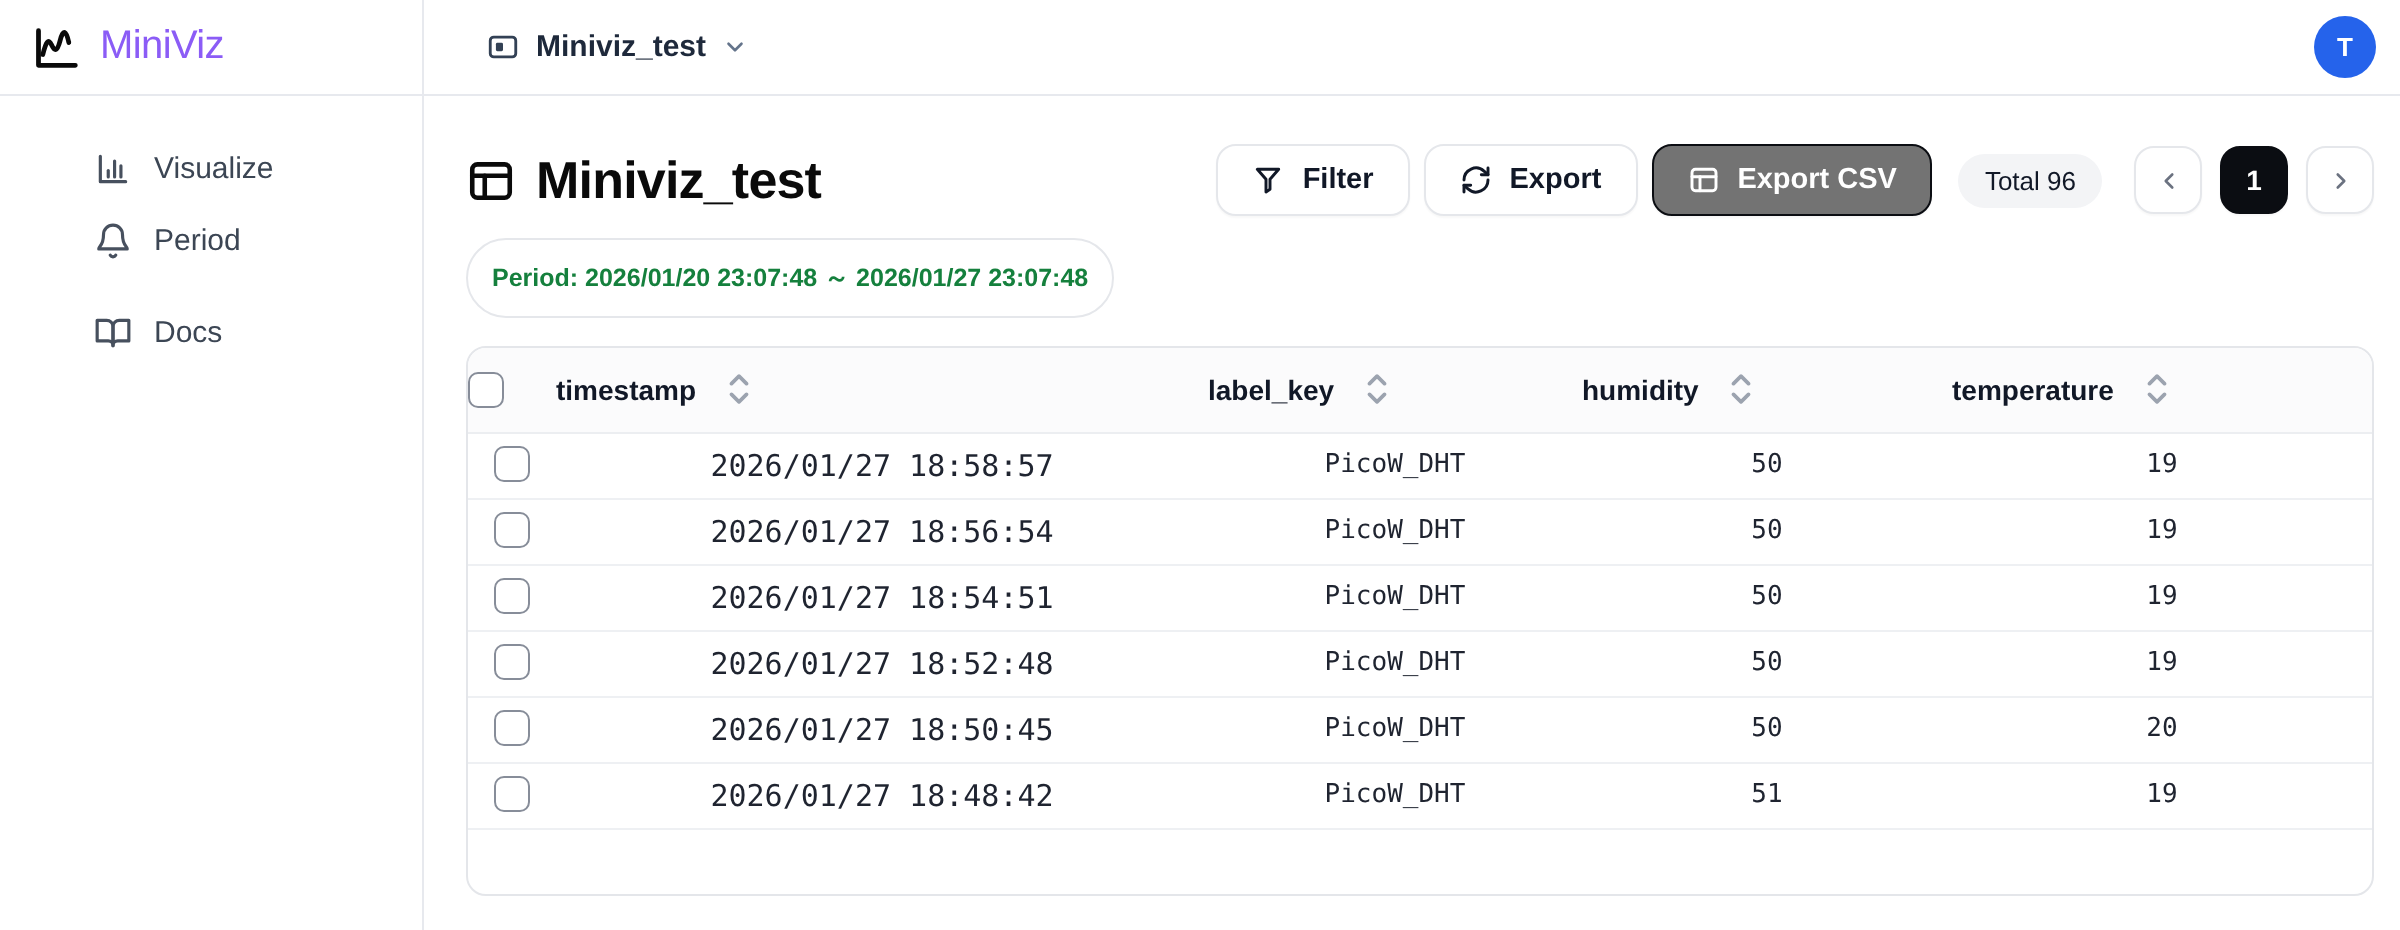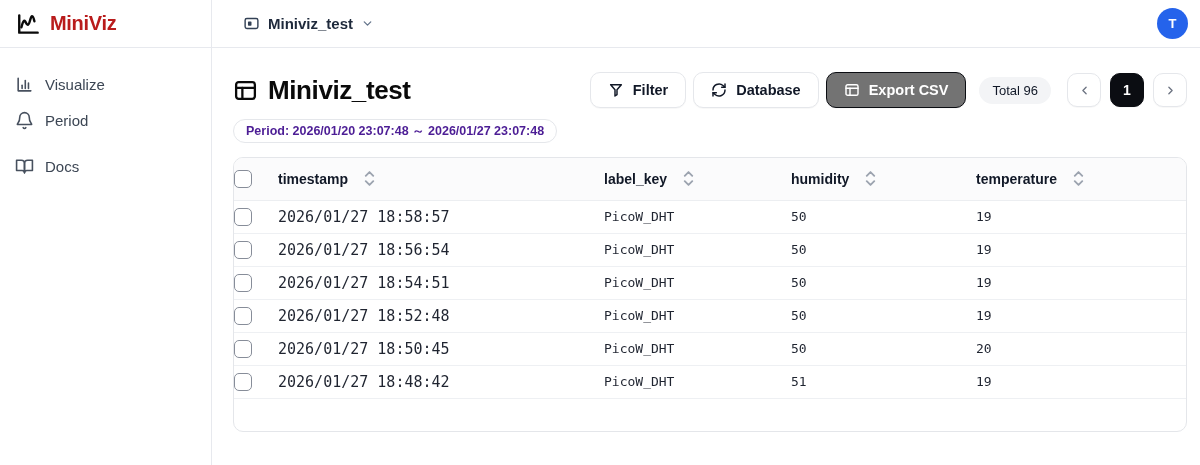--- a/index.html
+++ b/index.html
@@ -18,21 +18,21 @@
   
   .topbar-left {
     grid-column: 1; grid-row: 1;
     display: flex; align-items: center;
     padding-left: 16px;
     border-right: 1px solid #e7e9ee;
     border-bottom: 1px solid #e7e9ee;
     background: #fff;
   }
   .logo { display: flex; align-items: center; gap: 8px; }
-  .logo-text { font-size: 20px; font-weight: 700; letter-spacing: -0.3px; color: #b91c1c; }
+  .logo-text { font-size: 20px; font-weight: 400; letter-spacing: -0.3px; color: #8b5cf6; }
   .topbar-right {
     grid-column: 2; grid-row: 1;
     display: flex; align-items: center;
     padding: 0 12px 0 31px;
     border-bottom: 1px solid #e7e9ee;
     background: #fff;
   }
   .breadcrumb { display: flex; align-items: center; gap: 8px; cursor: pointer; }
   .breadcrumb-label { font-size: 15px; font-weight: 700; color: #1e293b; }
   .avatar {
@@ -45,21 +45,21 @@
   
   .sidebar {
     grid-column: 1; grid-row: 2;
     border-right: 1px solid #e7e9ee;
     padding-top: 18px;
     background: #fff;
   }
   .nav-item {
     height: 36px; display: flex; align-items: center; gap: 11px;
     padding-left: 15px; cursor: pointer;
-    color: #3c4654; font-size: 15px;
+    color: #3c4654; font-size: 15px; margin-left: 32px;
   }
   .nav-item .nav-label { color: #3c4654; }
   .nav-item.gap-above { margin-top: 10px; }
   
   .main {
     grid-column: 2; grid-row: 2;
     padding: 24px 13px 0 21px;
     background: #fff;
   }
   .title-row { display: flex; align-items: center; }
@@ -88,23 +88,23 @@
     background: #fff; border: 1px solid #e5e7eb; cursor: pointer;
     box-shadow: 0 1px 1px rgba(0,0,0,0.03);
   }
   .page-btn.current {
     background: #0b0d12; border-color: #0b0d12;
     color: #fff; font-size: 14px; font-weight: 700;
   }
   .period-pill {
     margin-top: 11px;
     display: inline-flex; align-items: center;
-    height: 24px; padding: 0 12px;
+    height: 40px; padding: 0 12px;
     border: 1px solid #e5e7eb; border-radius: 999px;
-    font-size: 12.5px; font-weight: 700; color: #4c1d95;
+    font-size: 12.5px; font-weight: 700; color: #15803d;
     background: #fff;
   }
   
   .table-card {
     margin-top: 14px;
     border: 1px solid #e4e6ea;
     border-radius: 10px;
     overflow: hidden;
     background: #fff;
   }
@@ -118,20 +118,21 @@
     border-bottom: 1px solid #eceef1;
     text-align: left; vertical-align: middle;
     font-size: 14px; font-weight: 700; color: #111827;
     padding: 0;
   }
   .th-inner { display: flex; align-items: center; gap: 16px; }
   .data-table tbody td {
     height: 33px; vertical-align: middle;
     border-bottom: 1px solid #eef0f3;
     padding: 0;
+    text-align: center;
   }
   .data-table tbody tr:last-child td { border-bottom: none; }
   td.cell-check, th.cell-check { padding-left: 13px; }
   td.cell-ts, th.cell-ts { padding-left: 10px; }
   .mono { font-family: "DejaVu Sans Mono", monospace; color: #1f2430; }
   .ts-val { font-size: 15px; }
   .small-val { font-size: 13px; }
   .checkbox {
     display: inline-block; width: 18px; height: 18px;
     border: 1.6px solid #878d99; border-radius: 5px;
@@ -233,21 +234,21 @@
 
         <button class="btn">
           <span class="icon">
             <svg width="16" height="16" viewBox="0 0 24 24" fill="none" stroke="#111827" stroke-width="2.2" stroke-linecap="round" stroke-linejoin="round">
               <path d="M3 12a9 9 0 0 1 15-6.7L21 8"></path>
                 <path d="M21 3v5h-5"></path>
               <path d="M21 12a9 9 0 0 1-15 6.7L3 16"></path>
                 <path d="M3 21v-5h5"></path>
             </svg>
           </span>
-          <span>Database</span>
+          <span>Export</span>
         </button>
 
         <button class="btn btn-dark">
           <span class="icon">
             <svg width="16" height="16" viewBox="0 0 24 24" fill="none" stroke="#ffffff" stroke-width="2.2" stroke-linecap="round" stroke-linejoin="round">
               <rect x="3" y="4" width="18" height="16" rx="2.5"></rect>
               <path d="M3 9.5h18"></path>
                 <path d="M9 9.5V20"></path>
             </svg>
           </span>

